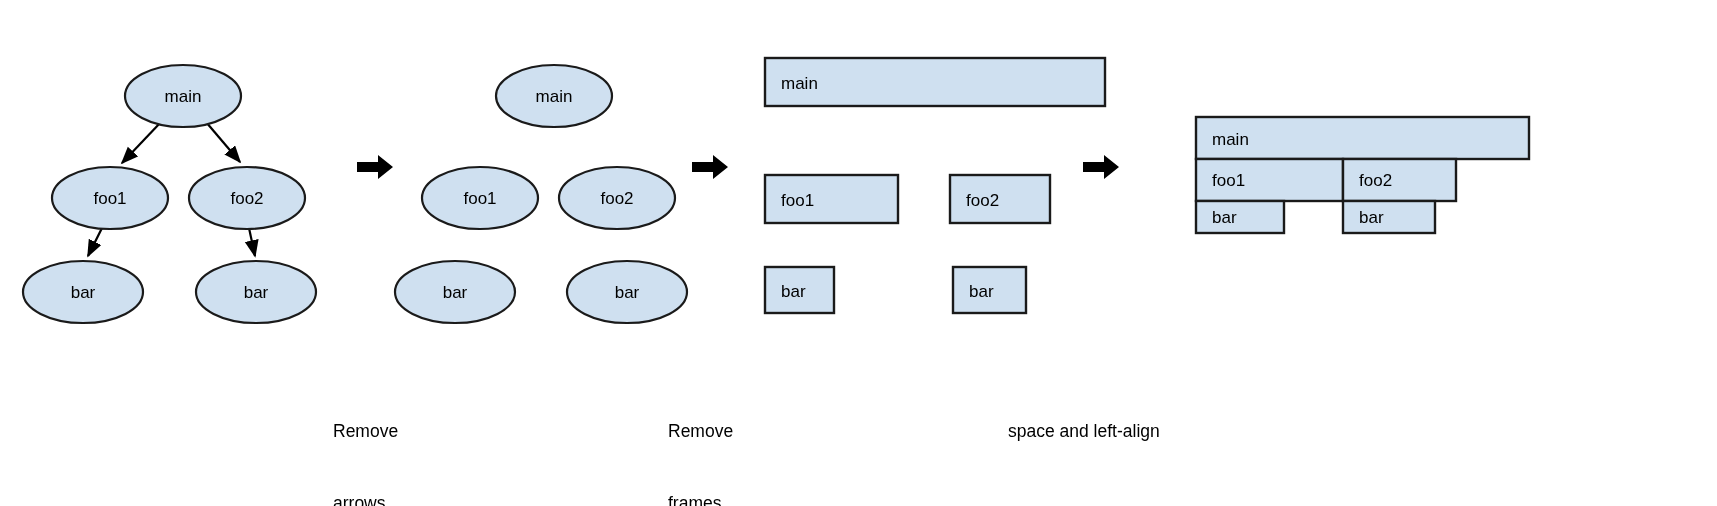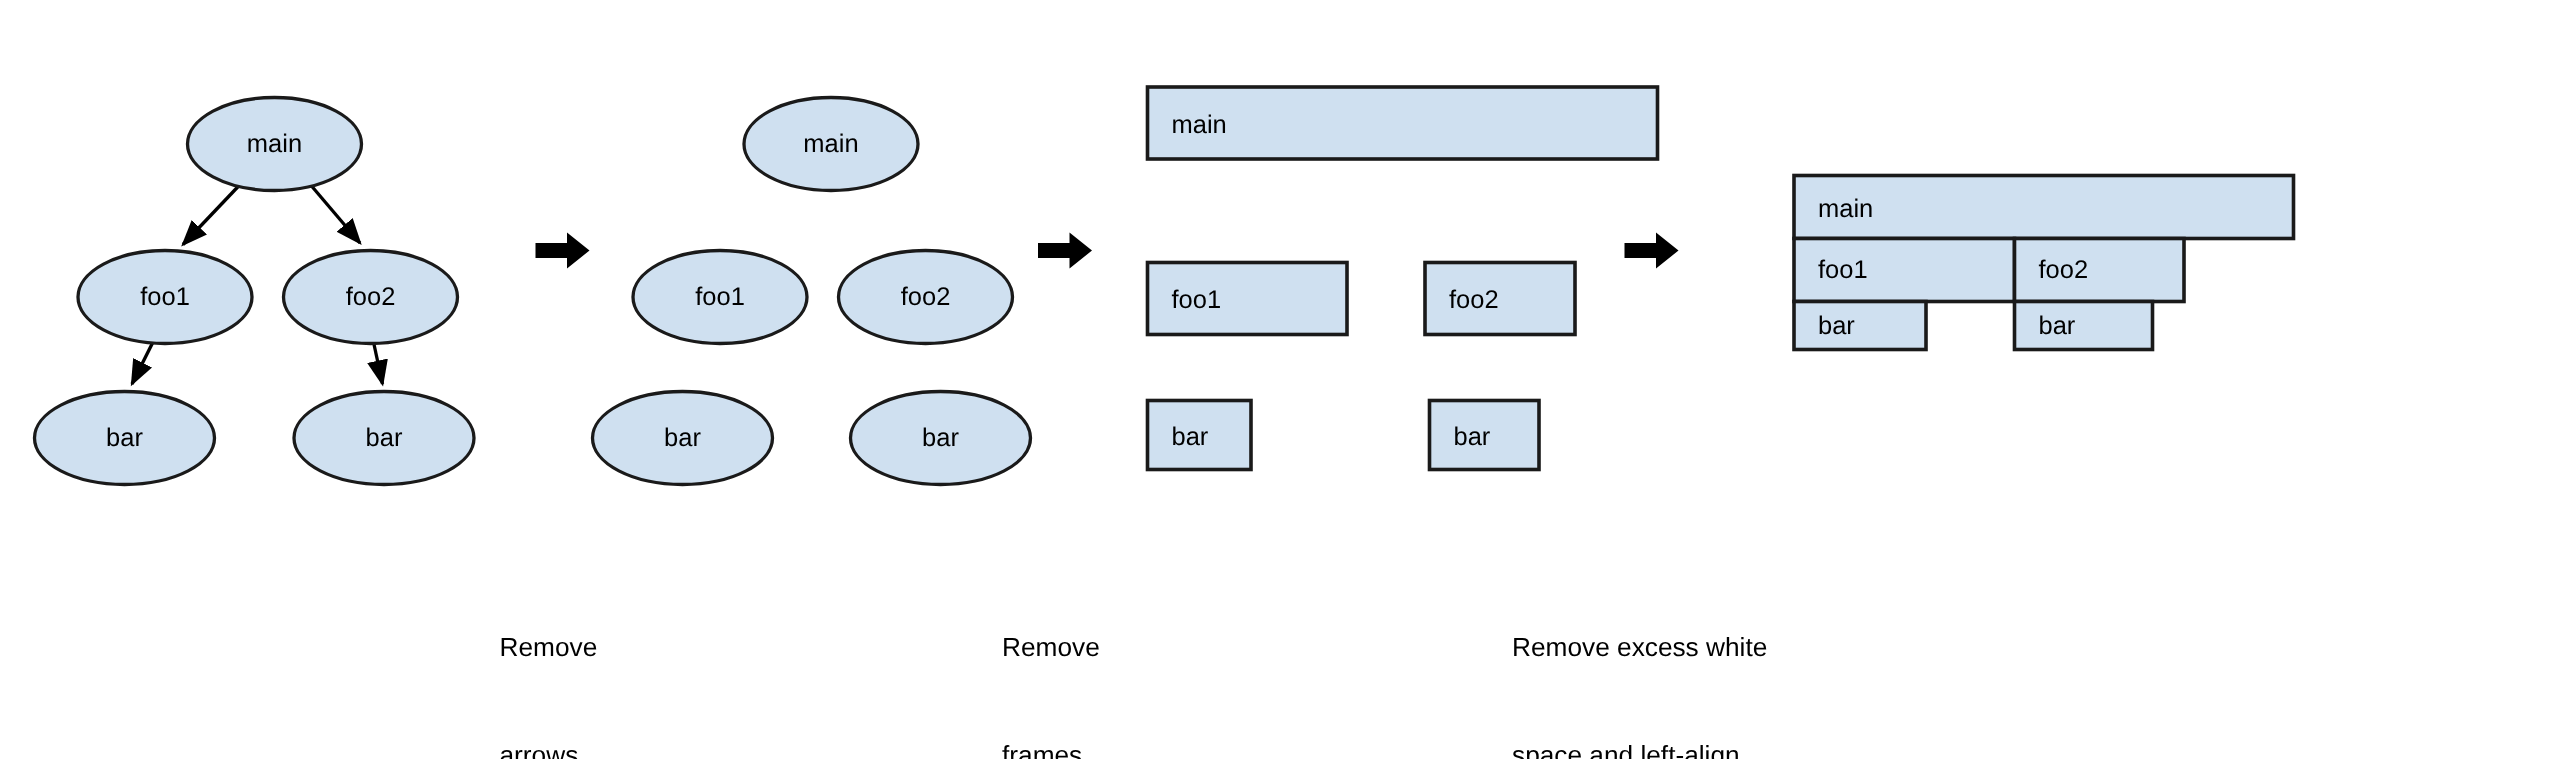--- a/index.html
+++ b/index.html
@@ -170,17 +170,16 @@
     <div>Remove</div>
     <div>arrows</div>
   </div>
 
   <div class="caption" style="left:668px; top:371px;">
     <div>Remove</div>
     <div>frames</div>
   </div>
 
   <div class="caption" style="left:1008px; top:371px;">
-    <div>Remove excess white</div>
     <div>space and left-align</div>
   </div>
 
 </div>
 
 </body></html>

